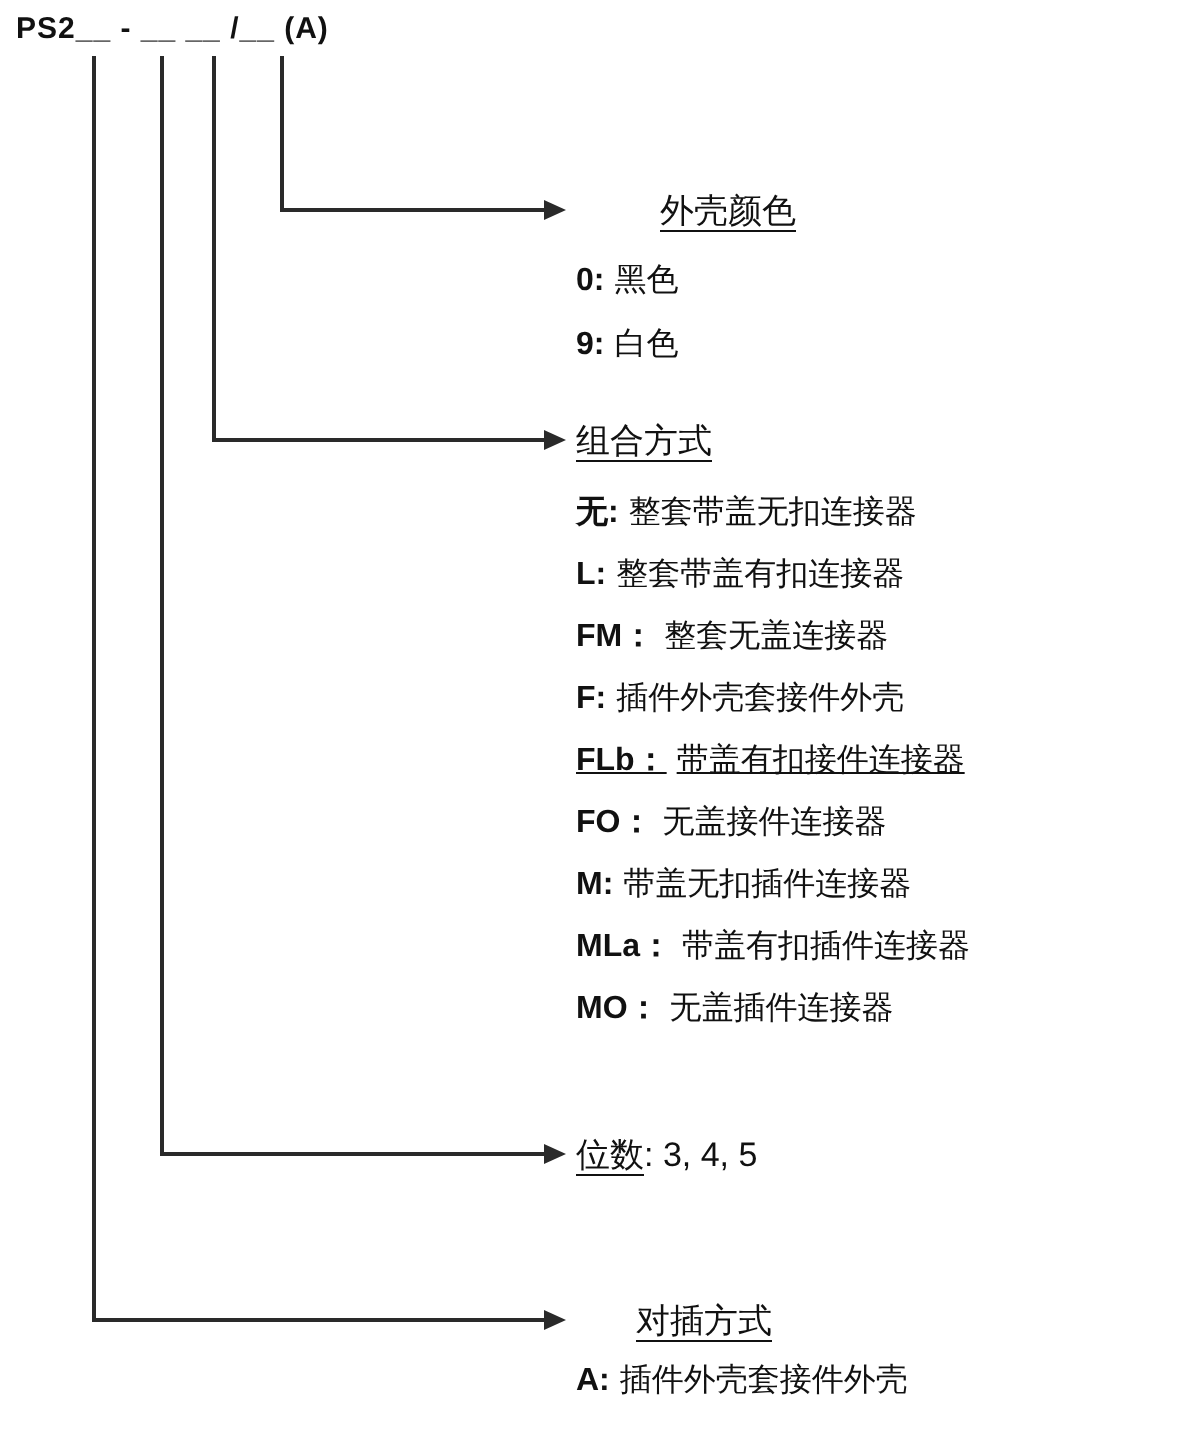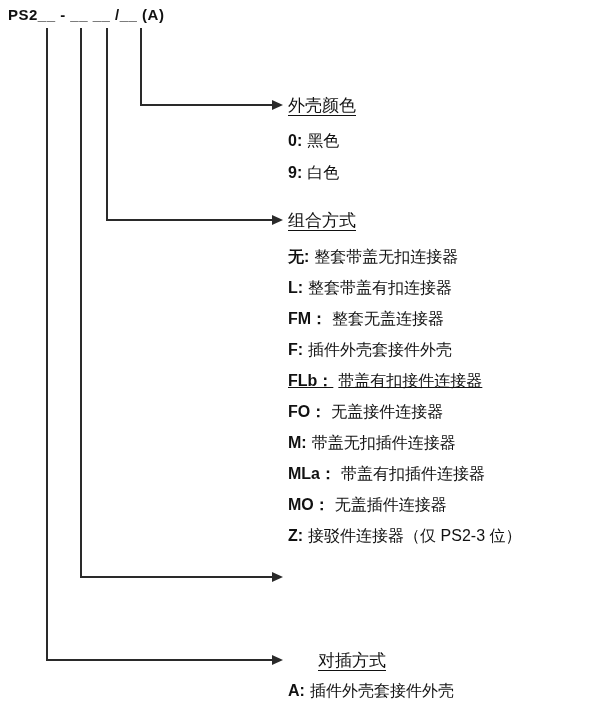--- a/index.html
+++ b/index.html
@@ -66,21 +66,21 @@
   <div class="hline" style="left:140px; top:104px; width:132px;"></div>
   <div class="hline" style="left:106px; top:219px; width:166px;"></div>
   <div class="hline" style="left:80px;  top:576px; width:192px;"></div>
   <div class="hline" style="left:46px;  top:659px; width:226px;"></div>
 
   <div class="arrowhead" style="left:272px; top:100px;"></div>
   <div class="arrowhead" style="left:272px; top:215px;"></div>
   <div class="arrowhead" style="left:272px; top:572px;"></div>
   <div class="arrowhead" style="left:272px; top:655px;"></div>
 
-  <div class="sec-title" style="top:95px;">外壳颜色</div>
+  <div class="sec-title" style="top:95px;margin-left:42px;">外壳颜色</div>
   <div class="item" style="top:130px;">
     <span class="code">0:</span><span>黑色</span>
   </div>
   <div class="item" style="top:162px;">
     <span class="code">9:</span><span>白色</span>
   </div>
 
   <div class="sec-title" style="top:210px;">组合方式</div>
   <div class="item" style="top:246px;">
     <span class="code">无:</span><span>整套带盖无扣连接器</span>
@@ -102,23 +102,23 @@
   </div>
   <div class="item" style="top:432px;">
     <span class="code">M:</span><span>带盖无扣插件连接器</span>
   </div>
   <div class="item" style="top:463px;">
     <span class="code">MLa：</span><span>带盖有扣插件连接器</span>
   </div>
   <div class="item" style="top:494px;">
     <span class="code">MO：</span><span>无盖插件连接器</span>
   </div>
-  <div class="item" style="top:525px;">
-    <span class="code">Z:</span><span>接驳件连接器（仅 PS2-3 位）</span>
+
+  <div class="inline-row" style="top:567px;">
+    <span class="u">位数</span><span>:  3, 4, 5</span>
   </div>
-
 
   <div class="sec-title" style="top:650px;margin-left:30px;">对插方式</div>
   <div class="item" style="top:680px;">
     <span class="code">A:</span><span>插件外壳套接件外壳</span>
   </div>
 
 </div>
 
 </body></html>

